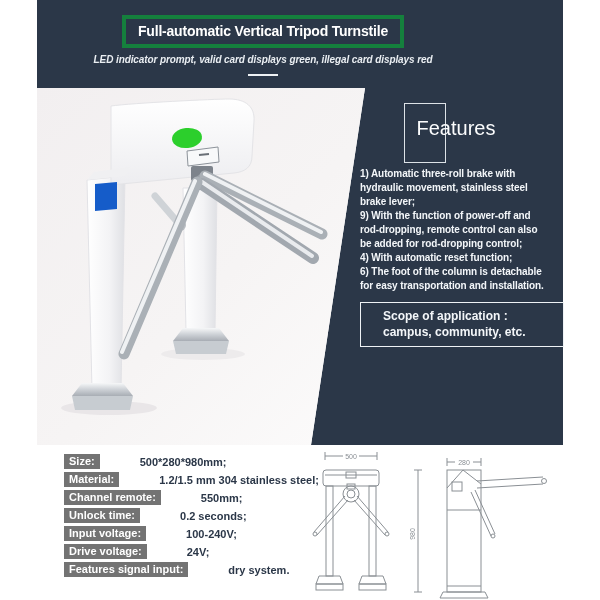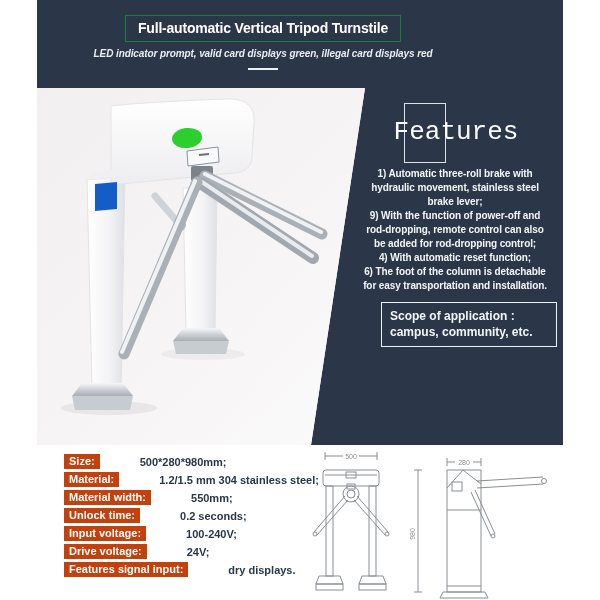--- a/index.html
+++ b/index.html
@@ -9,46 +9,46 @@
   
   .dark-shape {
     position:absolute; left:0; top:0; width:600px; height:600px;
     background:#2b3748;
     clip-path: polygon(37px 0, 563px 0, 563px 445px, 311px 445px, 365px 88px, 37px 88px);
   }
 
   
   .header-content { position:absolute; left:37px; top:0; width:452px; text-align:center; }
   .title-box {
-    display:inline-block; margin-top:15px; border:1px solid #15803d;
+    display:inline-block; margin-top:15px; border:4px solid #15803d;
     padding:4px 12px 5px; color:#ffffff; font-size:14px; font-weight:bold; letter-spacing:-0.2px;
   }
   .subtitle { margin-top:6px; color:#eaeef2; font-size:10px; font-weight:bold; letter-spacing:-0.1px;font-style:italic; }
   .header-dash { width:30px; height:2px; background:#eef1f4; margin:9px auto 0; }
 
   
   .photo {
     position:absolute; left:37px; top:88px; width:328px; height:357px;
     background:linear-gradient(135deg,#f2eff0 0%,#f6f4f4 55%,#fcfbfb 100%);
     clip-path: polygon(0 0, 328px 0, 274px 357px, 0 357px);
   }
 
   
   .features { position:absolute; left:360px; top:95px; width:192px; color:#f3f6f9; }
   .features-head { position:relative; height:70px; }
   .features-bracket { position:absolute; left:44px; top:8px; width:40px; height:58px; border:1px solid #dde2e7; }
-  .features-title { position:absolute; left:0; top:22px; width:100%; text-align:center; font-size:26px; font-weight:normal; color:#fbfcfd;font-family:Liberation Mono, monospace; }
+  .features-title { position:absolute; left:0; top:22px; width:100%; text-align:center; font-size:20px; font-weight:normal; color:#fbfcfd; }
   .features-list { margin-top:2px; width:190px; }
-  .features-list p { margin:0; font-size:10px; font-weight:bold; line-height:14px; letter-spacing:-0.1px;text-align:center; }
-  .scope-box { margin-top:9px; border:1px solid #eef2f5; padding:5px 8px 6px; width:158px; font-size:12px; font-weight:bold; line-height:16px;margin-left:21px; }
+  .features-list p { margin:0; font-size:10px; font-weight:bold; line-height:14px; letter-spacing:-0.1px; }
+  .scope-box { margin-top:9px; border:1px solid #eef2f5; padding:5px 22px 6px; width:158px; font-size:12px; font-weight:bold; line-height:16px; }
 
   
   .specs { position:absolute; left:64px; top:454px; display:flex; flex-direction:column; gap:3px; }
   .spec-row { display:flex; align-items:center; height:15px; white-space:nowrap; }
-  .spec-label { background:#c2410c; color:#ffffff; font-size:11px; font-weight:bold; padding:1px 5px 2px; }
+  .spec-label { background:#737373; color:#ffffff; font-size:11px; font-weight:bold; padding:1px 5px 2px; }
   .spec-value { margin-left:8px; color:#2b3748; font-size:11px; font-weight:bold;padding-left:32px; }
 
   
   .drawings { position:absolute; left:305px; top:448px; }
   .drawings svg text { font-family:"Liberation Sans", sans-serif; }
 </style>
 </head>
 <body>
 
 <div class="page">
@@ -146,38 +146,38 @@
   <div class="specs">
     <div class="spec-row">
       <span class="spec-label">Size:</span>
       <span class="spec-value">500*280*980mm;</span>
     </div>
     <div class="spec-row">
       <span class="spec-label">Material:</span>
       <span class="spec-value">1.2/1.5 mm 304 stainless steel;</span>
     </div>
     <div class="spec-row">
-      <span class="spec-label">Material width:</span>
+      <span class="spec-label">Channel remote:</span>
       <span class="spec-value">550mm;</span>
     </div>
     <div class="spec-row">
       <span class="spec-label">Unlock time:</span>
       <span class="spec-value">0.2 seconds;</span>
     </div>
     <div class="spec-row">
       <span class="spec-label">Input voltage:</span>
       <span class="spec-value">100-240V;</span>
     </div>
     <div class="spec-row">
       <span class="spec-label">Drive voltage:</span>
       <span class="spec-value">24V;</span>
     </div>
     <div class="spec-row">
       <span class="spec-label">Features signal input:</span>
-      <span class="spec-value">dry displays.</span>
+      <span class="spec-value">dry system.</span>
     </div>
   </div>
 
   <div class="drawings">
     <svg width="260" height="152" viewBox="0 0 260 152" stroke="#8a8f94" stroke-width="1" fill="none">
 
       <g>
 
         <line x1="20" y1="8" x2="38" y2="8"></line>
           <line x1="54" y1="8" x2="72" y2="8"></line>

